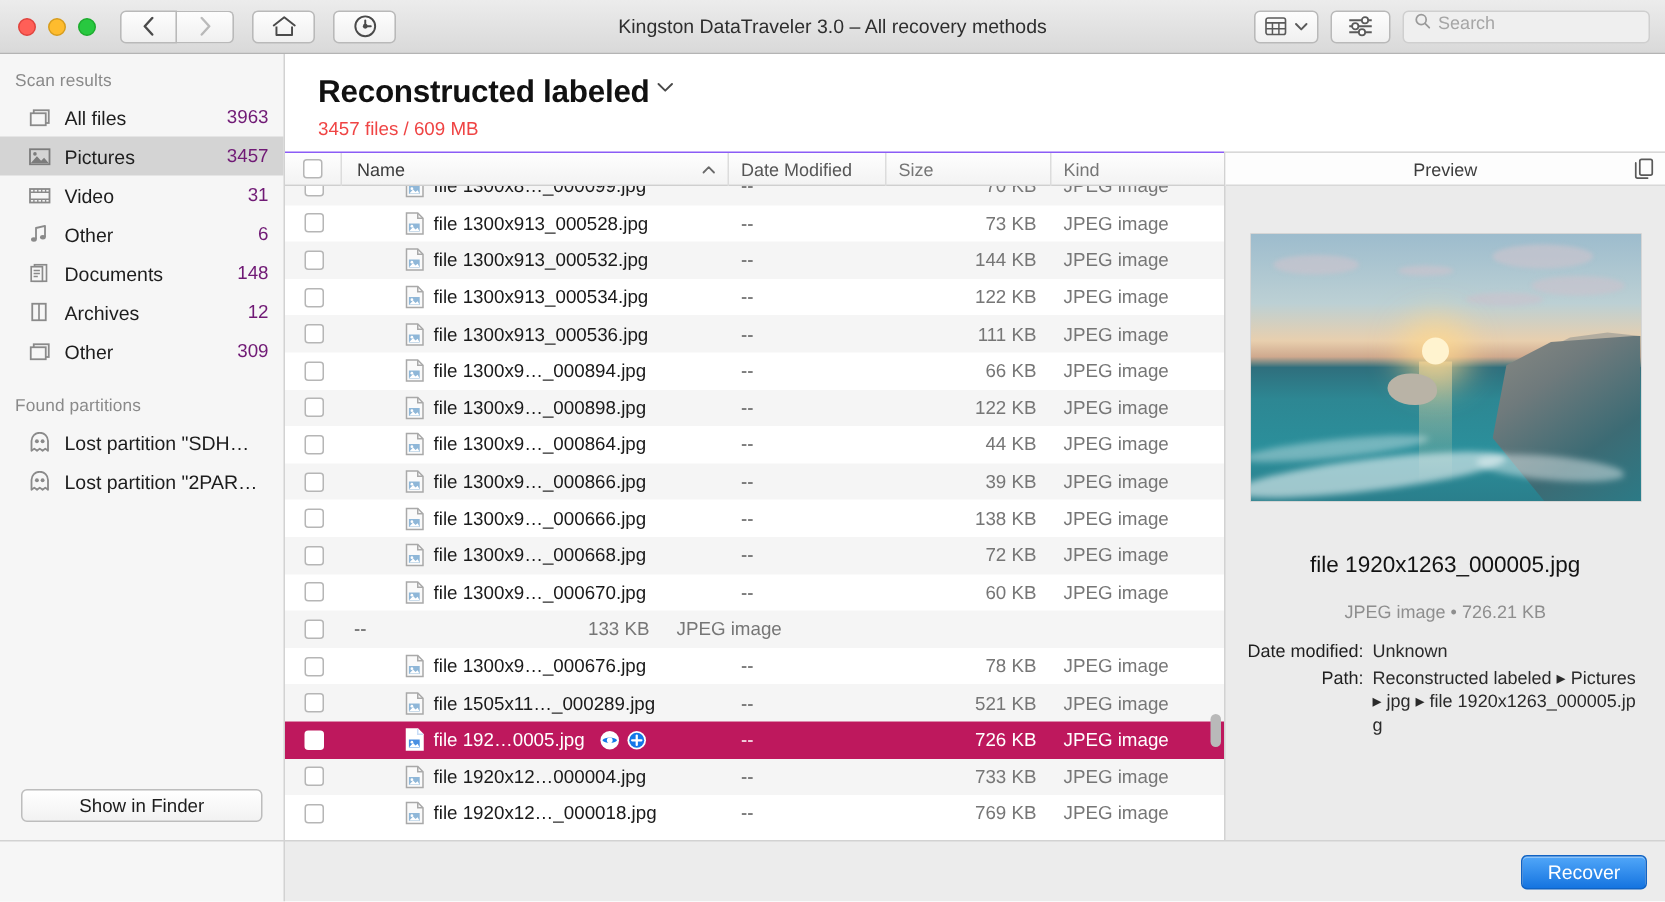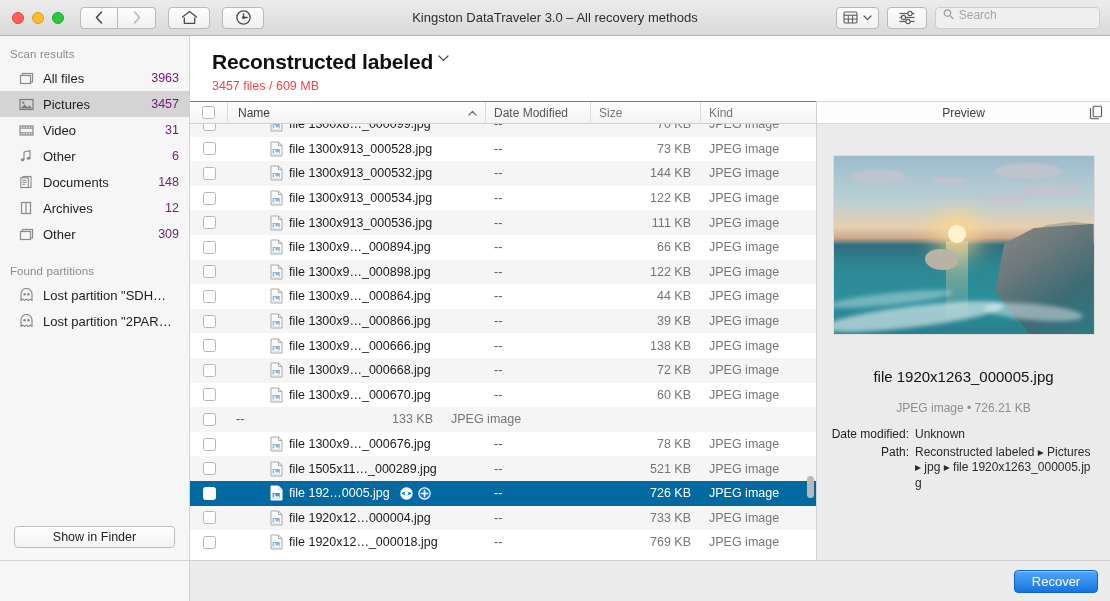--- a/index.html
+++ b/index.html
@@ -129,21 +129,21 @@
   .th.c-check { width: 38px; flex: 0 0 38px; justify-content: center; }
   .th.c-name  { flex: 1; padding-left: 10px; min-width: 0; justify-content: space-between; padding-right: 8px; }
   .th.c-date  { width: 105px; flex: 0 0 105px; padding-left: 8px; }
   .th.c-size  { width: 110px; flex: 0 0 110px; padding-left: 8px; }
   .th.c-kind  { width: 115px; flex: 0 0 115px; padding-left: 8px; border-right: none; }
 
   .rows { flex: 1; overflow: hidden; position: relative; }
   .rowsinner { position: absolute; top: -12px; left: 0; right: 0; }
   .row { height: 24.6px; display: flex; align-items: center; font-size: 12.5px; color: #1a1a1a; }
   .row.alt { background: #f5f5f5; }
-  .row.sel { background: #0369a1; color: #fff; }
+  .row.sel { background: #be185d; color: #fff; }
   .c-check { width: 38px; flex: 0 0 38px; display: flex; align-items: center; justify-content: center; }
   .c-name { flex: 1; min-width: 0; display: flex; align-items: center; gap: 6px; padding-left: 42px; }
   .c-name .fname { white-space: nowrap; overflow: hidden; text-overflow: ellipsis; }
   .c-date { width: 105px; flex: 0 0 105px; padding-left: 8px; color: #555; }
   .c-size { width: 110px; flex: 0 0 110px; padding-right: 10px; text-align: right; color: #767676; }
   .c-kind { width: 115px; flex: 0 0 115px; padding-left: 8px; color: #767676; }
   .row.sel .c-date, .row.sel .c-size, .row.sel .c-kind { color: #fff; }
 
   .cb {
     width: 13px; height: 13px; border-radius: 2.5px;

